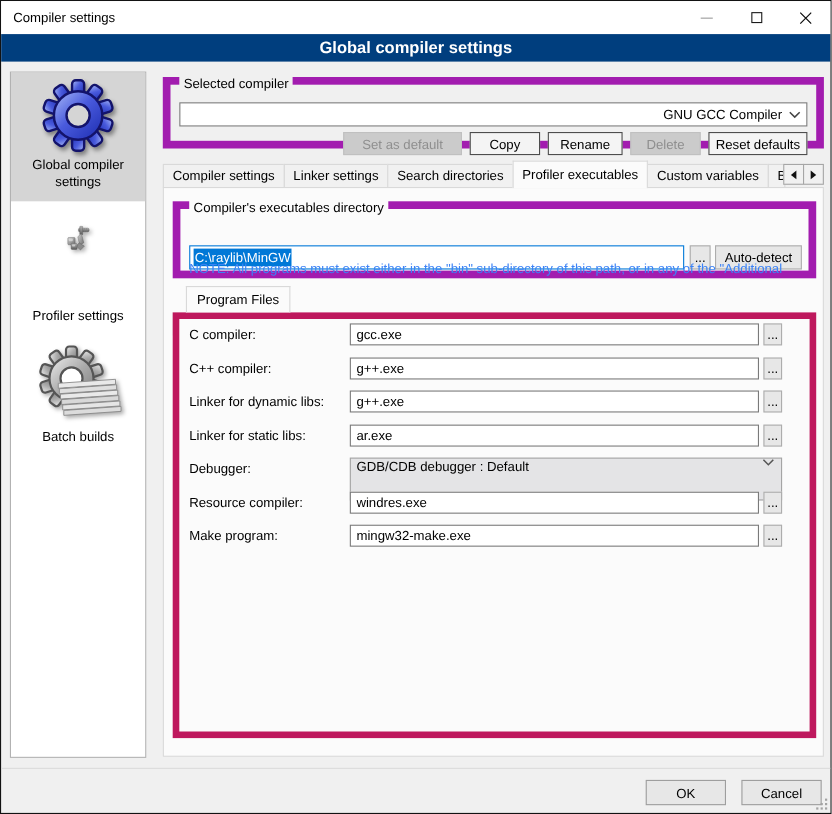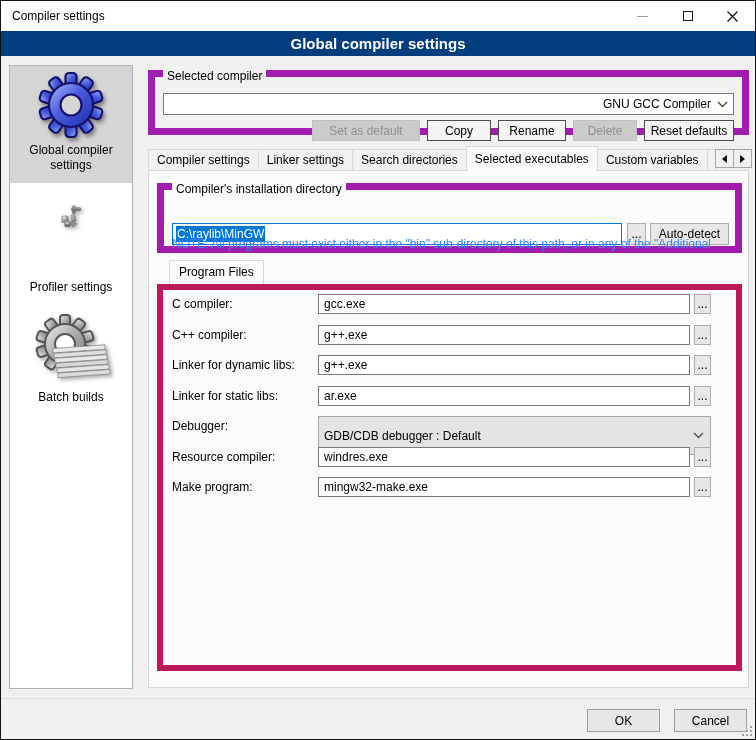--- a/index.html
+++ b/index.html
@@ -89,21 +89,21 @@
   .subtab.active { height:24px; line-height:23px; background:#FBFBFB; border-bottom:none; position:relative; z-index:3; }
   .subpage { position:absolute; left:8px; top:113px; width:585px; height:387px; background:#FBFBFB; border:6px solid #be185d; z-index:1; }
 
   
   .prow { position:absolute; left:9px; right:9px; height:20px; }
   .prow .plabel { position:absolute; left:0; top:0; line-height:20px; }
   .pfield { position:absolute; left:146px; right:37px; height:20px; border:1px solid #7A7A7A; background:#FFF;
             font-family:"Liberation Sans", sans-serif; font-size:12px; padding:0 0 0 5px; color:#000; }
   .pbrowse { position:absolute; right:16px; top:0; width:17px; height:20px; }
   .pselect { position:absolute; left:146px; right:16px; height:39px; background:#E4E4E6; border:1px solid #A5A5A5;
-             display:flex; align-items:center; padding-left:5px; }
+             display:flex; padding-left:5px; }
   .pselect .chev { margin-left:auto; width:24px; display:flex; justify-content:center; }
   .r1{top:4px;} .r2{top:35px;} .r3{top:65px;} .r4{top:96px;} .r5{top:126px;} .r6{top:157px;} .r7{top:187px;}
 
   
   .footer-sep { position:absolute; left:0; right:0; top:697px; height:1px; background:#DBDBDB; }
   .f-btn { position:absolute; top:708px; width:73px; height:23px; background:#E7E7E7; border:1px solid #9E9E9E;
            display:flex; align-items:center; justify-content:center; font-size:12px; }
   .f-ok { left:586px; } .f-cancel { left:673px; }
   .grip { position:absolute; right:3px; bottom:3px; width:10px; height:10px; }
   .grip i { position:absolute; width:2px; height:2px; background:#A3A3A3; }
@@ -247,37 +247,37 @@
       <div class="btn b-rename">Rename</div>
       <div class="btn disabled b-delete">Delete</div>
       <div class="btn b-reset">Reset defaults</div>
     </div>
   </div>
 
   <div class="tabbar">
     <div class="tab">Compiler settings</div>
     <div class="tab">Linker settings</div>
     <div class="tab">Search directories</div>
-    <div class="tab active">Selected executables</div>
+    <div class="tab active">Profiler executables</div>
     <div class="tab">Custom variables</div>
     <div class="tab clipped">Build options</div>
     <div class="tab-arrows">
       <div class="tab-arrow">
           <span class="tri-l"></span>
         </div>
       <div class="tab-arrow">
           <span class="tri-r"></span>
         </div>
     </div>
   </div>
 
   <div class="tabpage">
 
     <div class="groupbox gb-dir">
-      <span class="gb-label">Compiler's installation directory</span>
+      <span class="gb-label">Compiler's executables directory</span>
       <div class="dir-row">
         <div class="dir-input">
           <span class="sel">C:\raylib\MinGW</span>
         </div>
         <div class="small-btn b-browse-dir">...</div>
         <div class="small-btn b-autodetect">Auto-detect</div>
       </div>
       <div class="note">NOTE: All programs must exist either in the "bin" sub-directory of this path, or in any of the "Additional</div>
     </div>
 

